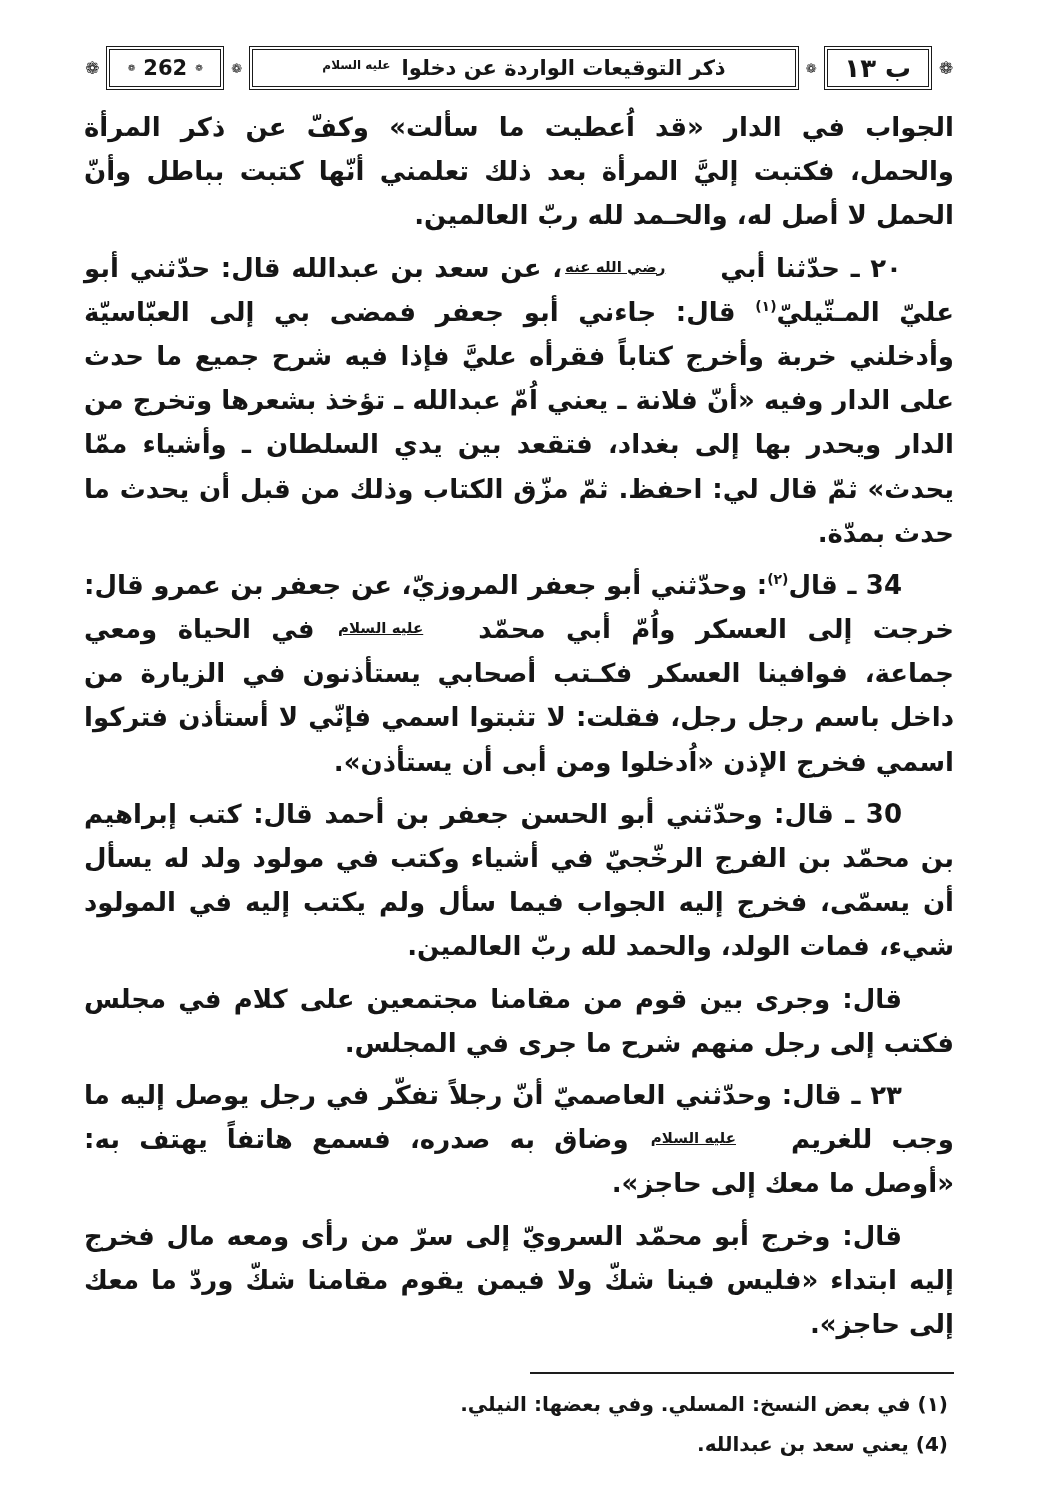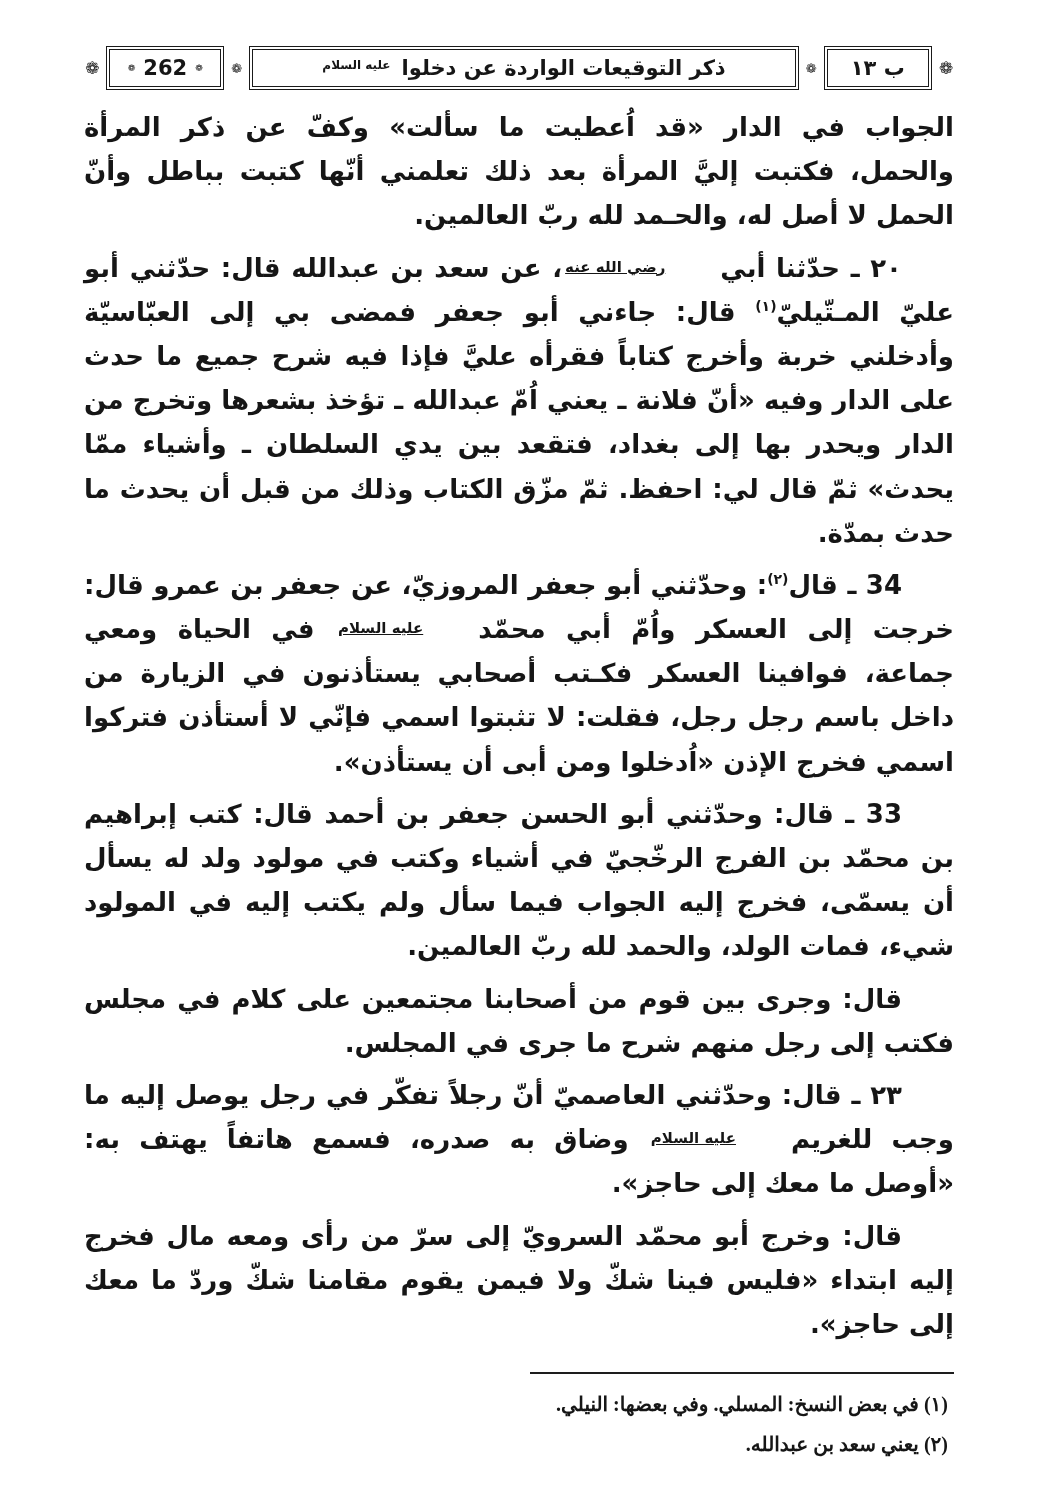--- a/index.html
+++ b/index.html
@@ -35,21 +35,21 @@
     border: 4px double #1a1a1a;
     display: flex;
     align-items: center;
     justify-content: center;
     gap: 8px;
     padding: 2px 12px;
     font-weight: bold;
     background: #ffffff;
   }
   .hbox .inner-orn { font-size: 9px; color: #1a1a1a; }
-  .hbox-section { min-width: 108px; font-size: 21px; letter-spacing: 1px; }
+  .hbox-section { min-width: 108px; font-size: 26px; letter-spacing: 1px; }
   .hbox-title   { flex: 1; font-size: 21px; }
   .hbox-pagenum { min-width: 118px; font-size: 21px; }
   .title-honorific {
     font-size: 12px;
     font-weight: bold;
     display: inline-block;
     transform: translateY(-3px);
     margin-right: 3px;
     white-space: nowrap;
   }
@@ -74,21 +74,21 @@
     text-decoration: underline;
   }
   sup.fnref {
     font-size: 14px;
     font-weight: bold;
     vertical-align: 10px;
     line-height: 0;
   }
 
   
-  .footnotes { margin-top: 26px; font-family: Liberation Serif, serif; }
+  .footnotes { margin-top: 26px; }
   .fn-rule {
     width: 424px;
     border: 0;
     border-top: 2px solid #1d1d1d;
     margin: 0 0 12px auto; 
   }
   .fn-item {
     margin: 0 6px 4px 0;
     font-size: 20px;
     line-height: 1.8;
@@ -134,36 +134,36 @@
 
     <p class="para indent">
       <span>٢٠ ـ حدّثنا أبي</span><span class="honorific">رضي الله عنه</span><span>، عن سعد بن عبدالله قال: حدّثني أبو عليّ المـتّيليّ</span><sup class="fnref">(١)</sup><span> قال: جاءني أبو جعفر فمضى بي إلى العبّاسيّة وأدخلني خربة وأخرج كتاباً فقرأه عليَّ فإذا فيه شرح جميع ما حدث على الدار وفيه «أنّ فلانة ـ يعني اُمّ عبدالله ـ تؤخذ بشعرها وتخرج من الدار ويحدر بها إلى بغداد، فتقعد بين يدي السلطان ـ وأشياء ممّا يحدث» ثمّ قال لي: احفظ. ثمّ مزّق الكتاب وذلك من قبل أن يحدث ما حدث بمدّة.</span>
     </p>
 
     <p class="para indent">
       <span>34 ـ قال</span><sup class="fnref">(٢)</sup><span>: وحدّثني أبو جعفر المروزيّ، عن جعفر بن عمرو قال: خرجت إلى العسكر واُمّ أبي محمّد</span><span class="honorific">عليه السلام</span><span> في الحياة ومعي جماعة، فوافينا العسكر فكـتب أصحابي يستأذنون في الزيارة من داخل باسم رجل رجل، فقلت: لا تثبتوا اسمي فإنّي لا أستأذن فتركوا اسمي فخرج الإذن «اُدخلوا ومن أبى أن يستأذن».</span>
     </p>
 
     <p class="para indent">
-      <span>33 ـ قال: وحدّثني أبو الحسن جعفر بن أحمد قال: كتب إبراهيم بن محمّد بن الفرج الرخّجيّ في أشياء وكتب في مولود ولد له يسأل أن يسمّى، فخرج إليه الجواب فيما سأل ولم يكتب إليه في المولود شيء، فمات الولد، والحمد لله ربّ العالمين.</span>
+      <span>30 ـ قال: وحدّثني أبو الحسن جعفر بن أحمد قال: كتب إبراهيم بن محمّد بن الفرج الرخّجيّ في أشياء وكتب في مولود ولد له يسأل أن يسمّى، فخرج إليه الجواب فيما سأل ولم يكتب إليه في المولود شيء، فمات الولد، والحمد لله ربّ العالمين.</span>
     </p>
 
     <p class="para indent">
-      <span>قال: وجرى بين قوم من أصحابنا مجتمعين على كلام في مجلس فكتب إلى رجل منهم شرح ما جرى في المجلس.</span>
+      <span>قال: وجرى بين قوم من مقامنا مجتمعين على كلام في مجلس فكتب إلى رجل منهم شرح ما جرى في المجلس.</span>
     </p>
 
     <p class="para indent">
       <span>٢٣ ـ قال: وحدّثني العاصميّ أنّ رجلاً تفكّر في رجل يوصل إليه ما وجب للغريم</span><span class="honorific">عليه السلام</span><span> وضاق به صدره، فسمع هاتفاً يهتف به: «أوصل ما معك إلى حاجز».</span>
     </p>
 
     <p class="para indent">
       <span>قال: وخرج أبو محمّد السرويّ إلى سرّ من رأى ومعه مال فخرج إليه ابتداء «فليس فينا شكّ ولا فيمن يقوم مقامنا شكّ وردّ ما معك إلى حاجز».</span>
     </p>
 
   </div>
 
   <div class="footnotes">
     <hr class="fn-rule">
     <p class="fn-item">(١) في بعض النسخ: المسلي. وفي بعضها: النيلي.</p>
-    <p class="fn-item">(٢) يعني سعد بن عبدالله.</p>
+    <p class="fn-item">(4) يعني سعد بن عبدالله.</p>
   </div>
 
 </div>
 
 </body></html>

